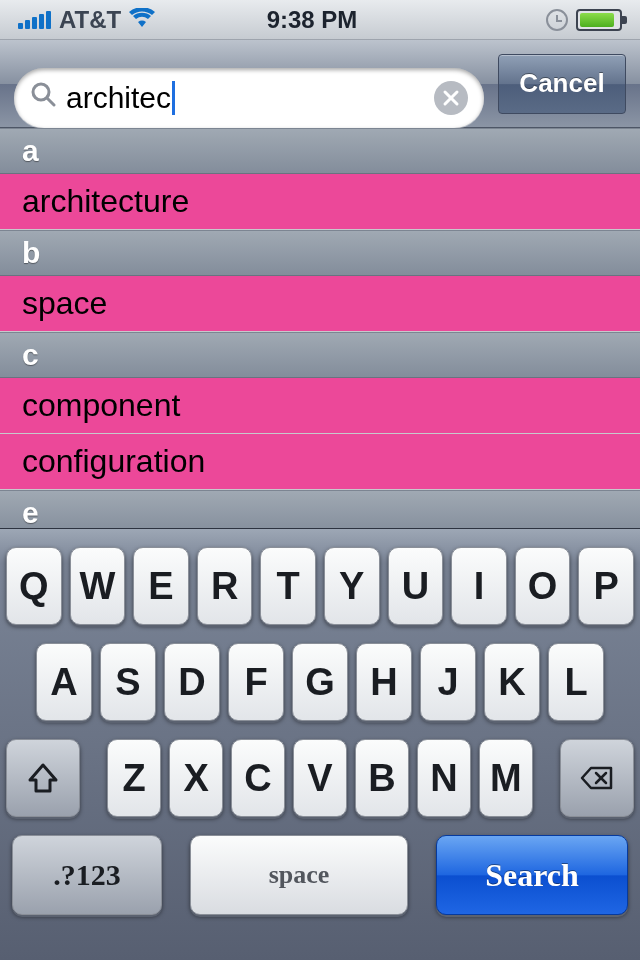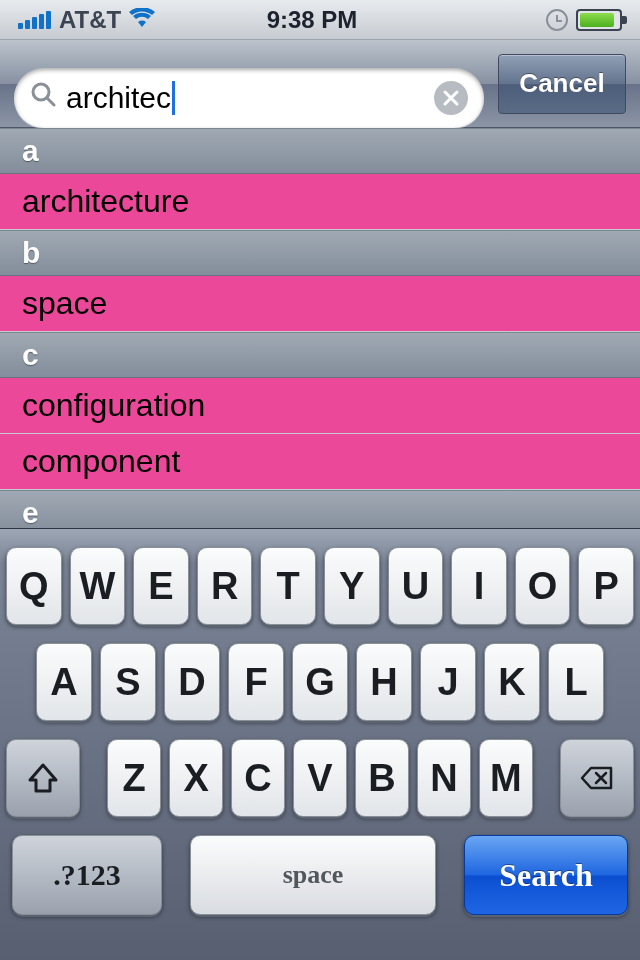--- a/index.html
+++ b/index.html
@@ -141,21 +141,21 @@
       width: 150px; height:80px;
       background: linear-gradient(#cfd4db, #9aa1ad);
       font-size: 30px;
     }
     .key-space {
       flex:1; height:80px;
       font-size: 26px; color:#52565d; font-weight:600;
       background: linear-gradient(#fbfcfc, #d9dce1);
     }
     .key-search {
-      width: 164px; height:80px;
+      width: 192px; height:80px;
       background: linear-gradient(#6aa6f3, #1e66e0 50%, #0b4fd0 51%, #1f66e4);
       color:#fff; font-size:32px; border:1px solid #063a9e;
       text-shadow:0 -1px 0 rgba(0,0,0,0.4);
     }
     .key svg { width: 36px; height:36px; }
   </style>
 </head>
 <body>
 
 <div class="status-bar">
@@ -204,22 +204,22 @@
   </div>
   <div class="cancel-btn">Cancel</div>
 </div>
 
 <div class="results">
   <div class="section-header">a</div>
   <div class="row">architecture</div>
   <div class="section-header">b</div>
   <div class="row">space</div>
   <div class="section-header">c</div>
+  <div class="row">component</div>
   <div class="row">configuration</div>
-  <div class="row">component</div>
   <div class="section-header">e</div>
 
 </div>
 
 <div class="keyboard">
   <div class="kb-row r1">
     <div class="key">Q</div>
     <div class="key">W</div>
     <div class="key">E</div>
     <div class="key">R</div>

